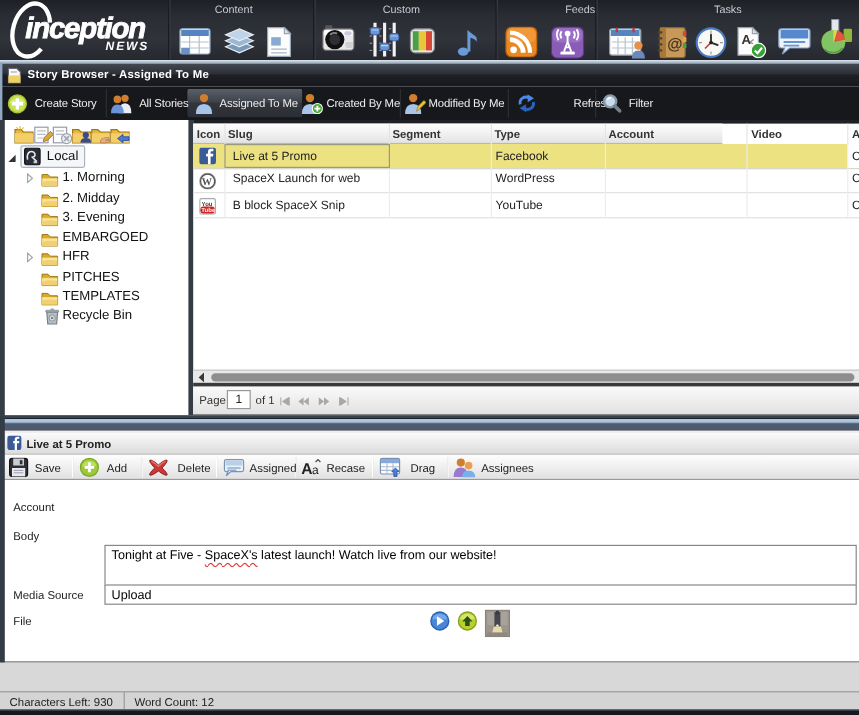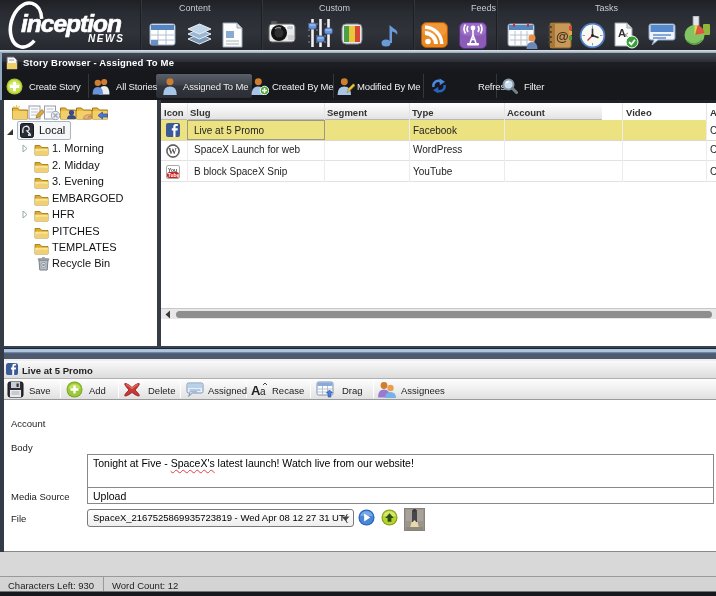--- a/index.html
+++ b/index.html
@@ -497,20 +497,37 @@
     <div class="colline" style="left:461px;top:20px;height:62px;background:#ececec;"></div>
     <div class="colline" style="left:545px;top:20px;height:62px;background:#ececec;"></div>
 
     <div style="position:absolute;left:0;top:208px;width:555px;height:11px;background:#e8e8e8;border-top:1px solid #c8c8c8;">
       <svg style="position:absolute;left:2px;top:1px;" width="10" height="9" viewBox="0 0 10 9">
           <path d="M7 0.5 L2.5 4.5 L7 8.5 Z" fill="#3a3a3a"></path>
         </svg>
       <div style="position:absolute;left:15px;top:1.5px;width:536px;height:7px;background:#8e8e8e;border-radius:4px;"></div>
     </div>
 
+    <div id="pagerow">
+      <div style="position:absolute;left:5px;top:7px;font-size:9.5px;color:#333;">Page</div>
+      <div style="position:absolute;left:28px;top:3px;width:20px;height:16px;background:#fff;border:1px solid #999;font-size:10px;color:#222;text-align:center;line-height:16px;">1</div>
+      <div style="position:absolute;left:52px;top:7px;font-size:9.5px;color:#333;">of 1</div>
+      <svg style="position:absolute;left:72px;top:9px;" width="9" height="7" viewBox="0 0 10 8">
+          <path d="M1 0 L1 8 M9 0 L3 4 L9 8 Z" stroke="#a8a8a8" fill="#a8a8a8"></path>
+        </svg>
+      <svg style="position:absolute;left:87px;top:9px;" width="10" height="7" viewBox="0 0 11 8">
+          <path d="M5.5 0 L0.5 4 L5.5 8 Z M10.5 0 L5.5 4 L10.5 8 Z" fill="#a8a8a8"></path>
+        </svg>
+      <svg style="position:absolute;left:104px;top:9px;" width="10" height="7" viewBox="0 0 11 8">
+          <path d="M0.5 0 L5.5 4 L0.5 8 Z M5.5 0 L10.5 4 L5.5 8 Z" fill="#a8a8a8"></path>
+        </svg>
+      <svg style="position:absolute;left:121px;top:9px;" width="9" height="7" viewBox="0 0 10 8">
+          <path d="M1 0 L7 4 L1 8 Z M9 0 L9 8" stroke="#a8a8a8" fill="#a8a8a8"></path>
+        </svg>
+    </div>
   </div>
 </div>
 <div class="abs" id="splitter"></div>
 <div class="abs" style="left:0;top:346px;width:4px;height:206px;background:#333b47;z-index:50;"></div>
 <div class="abs" style="left:0;top:359px;width:716px;height:2px;background:#eceef2;"></div>
 <div class="abs" id="pheader">
   <svg style="position:absolute;left:6px;top:1.5px;" width="12" height="12" viewBox="0 0 14 14">
     <rect width="14" height="14" rx="3" fill="#3a5a98"></rect>
     <path d="M9.5 14 L9.5 7.5 L11.5 7.5 L11.8 5.2 L9.5 5.2 L9.5 3.8 Q9.5 3 10.4 3 L11.8 3 L11.8 1 L9.8 1 Q7.3 1 7.3 3.5 L7.3 5.2 L5.8 5.2 L5.8 7.5 L7.3 7.5 L7.3 14 Z" fill="#fff"></path>
   </svg>
@@ -586,25 +603,20 @@
   </svg>
   <div class="tb2txt" style="left:401px;">Assignees</div>
 </div>
 <div class="abs" id="formarea">
   <div class="flabel" style="left:11px;top:18px;">Account</div>
   <div class="flabel" style="left:11px;top:42px;">Body</div>
   <div class="finput" style="top:54px;height:35px;">Tonight at Five - <span id="sq">SpaceX's</span> latest launch! Watch live from our website!</div>
   <div class="flabel" style="left:11px;top:91px;">Media Source</div>
   <div class="finput" style="top:87px;">Upload</div>
   <div class="flabel" style="left:11px;top:113px;">File</div>
-  <div class="finput" style="top:109px;width:267px;height:18px;font-size:9.5px;background:linear-gradient(#fff,#eee);border-radius:3px;border-color:#7a7a7a;">SpaceX_2167525869935723819 - Wed Apr 08 12 27 31 UT(
-    <svg style="position:absolute;right:3px;top:6px;" width="9" height="6" viewBox="0 0 9 6">
-        <path d="M0.5 0.5 L4.5 5 L8.5 0.5 Z" fill="#444"></path>
-      </svg>
-  </div>
 
   <svg style="position:absolute;left:358px;top:109px;" width="17" height="17" viewBox="0 0 18 18">
     <circle cx="9" cy="9" r="8.5" fill="#2a62b8"></circle>
     <circle cx="9" cy="9" r="7.3" fill="#4a86d8"></circle>
     <path d="M2.5 7.5 A 6.5 5 0 0 1 15.5 7.5 Z" fill="#7cacE8" opacity="0.9"></path>
     <path d="M6.5 4.8 L13 9 L6.5 13.2 Z" fill="#fff"></path>
   </svg>
 
   <svg style="position:absolute;left:381px;top:109px;" width="17" height="17" viewBox="0 0 18 18">
     <circle cx="9" cy="9" r="8.5" fill="#88a018"></circle>

